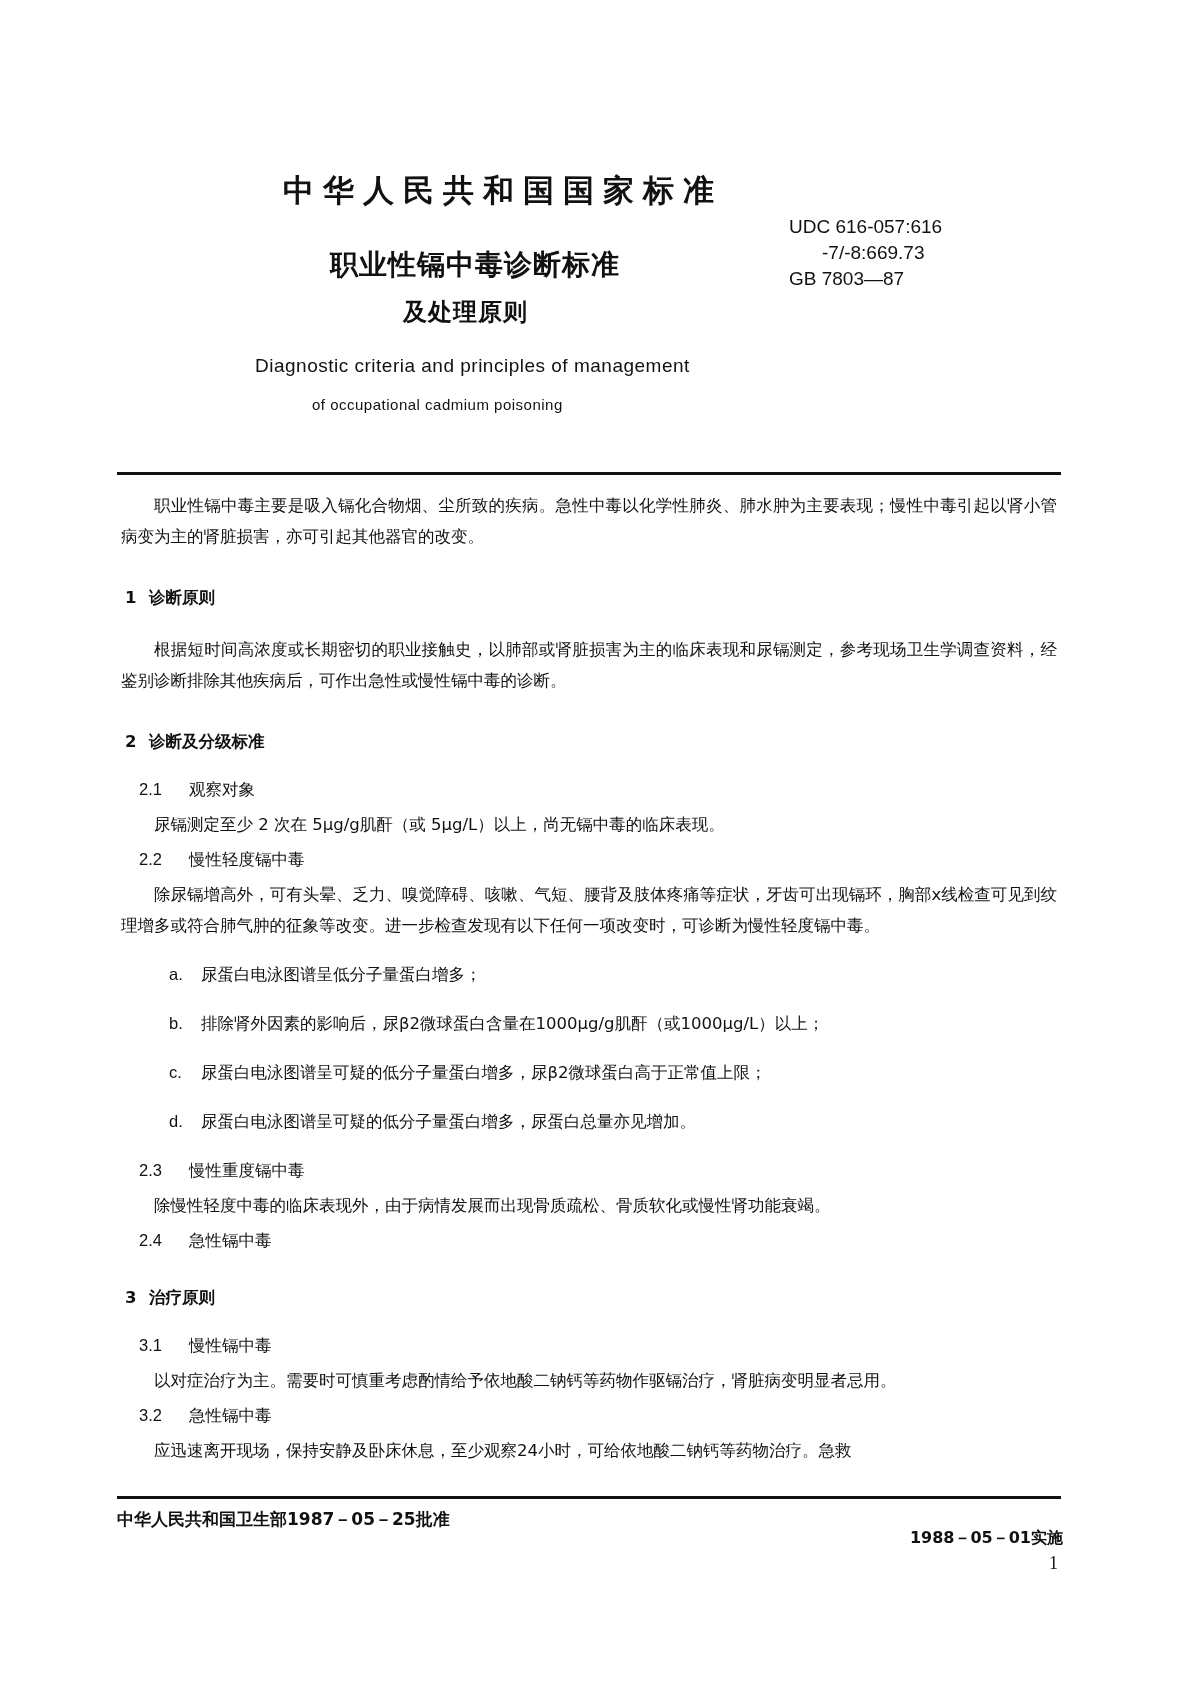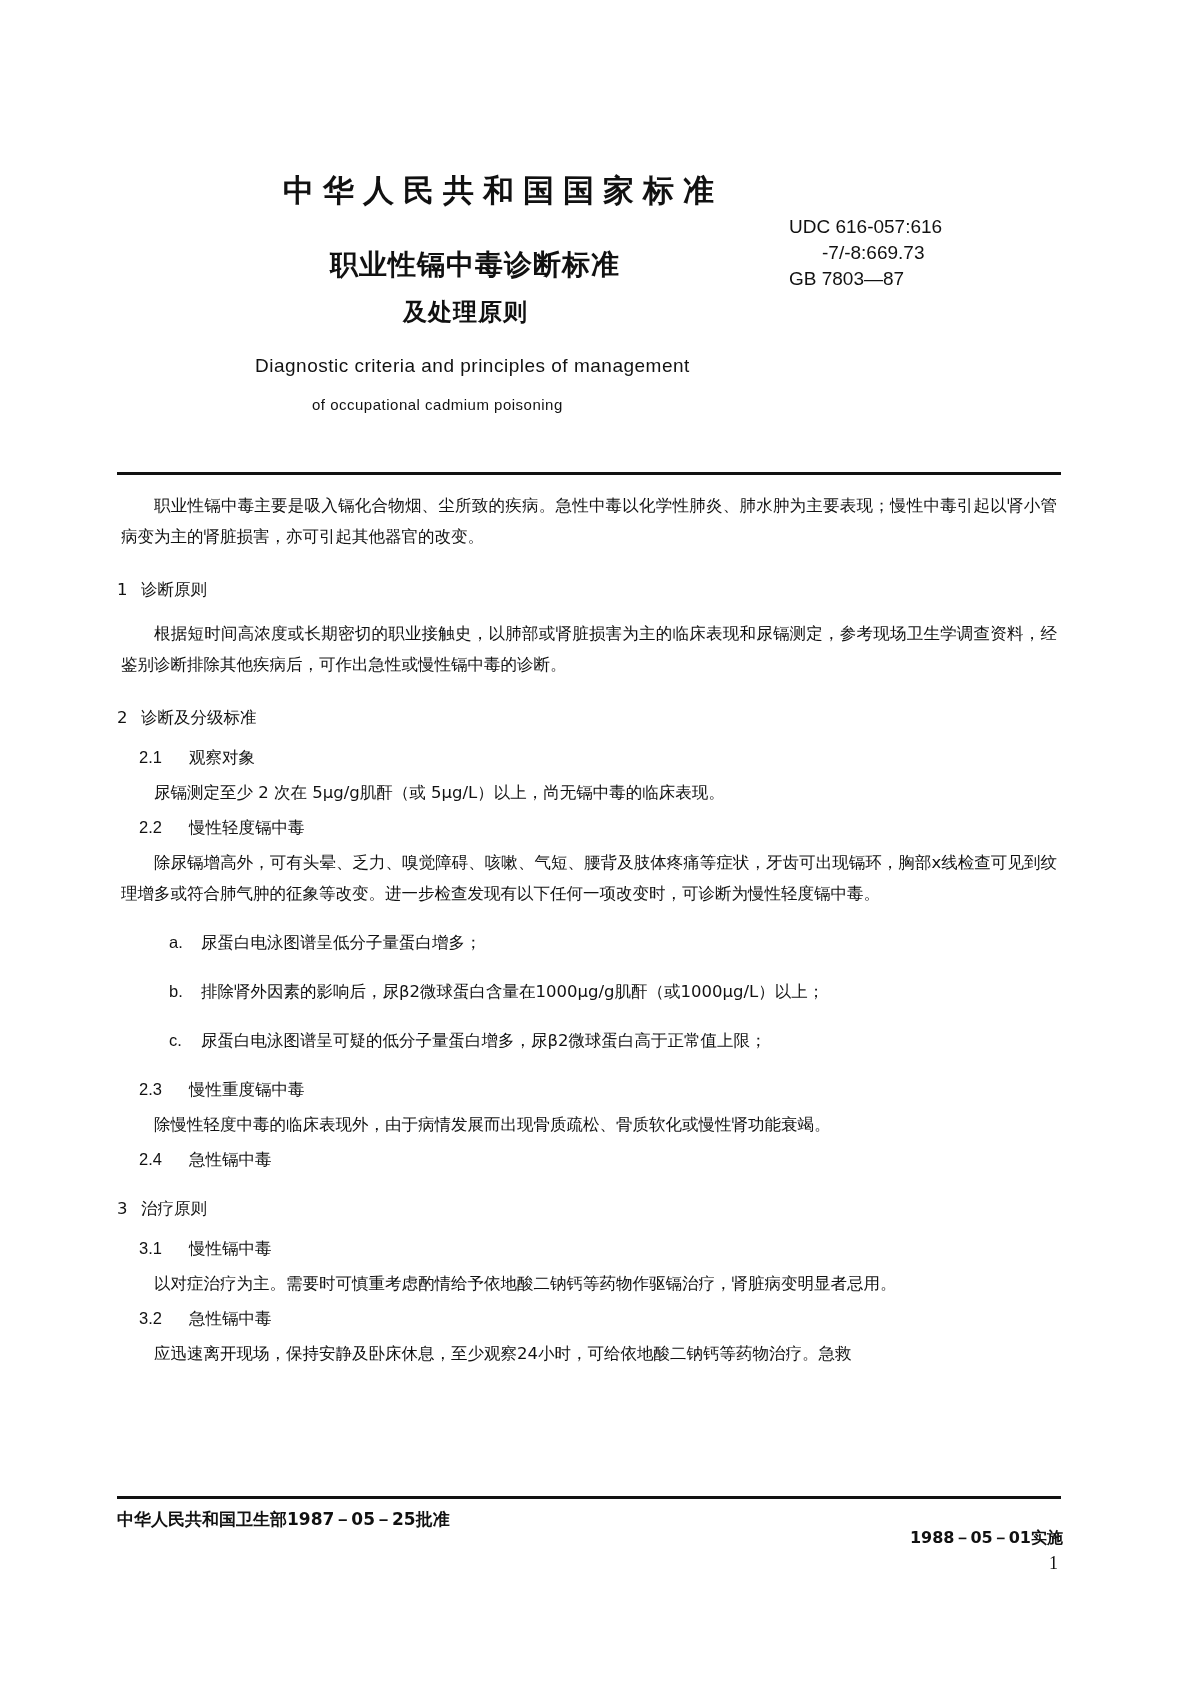--- a/index.html
+++ b/index.html
@@ -59,23 +59,23 @@
       position: absolute;
       left: 117px;
       width: 944px;
       font-family: "DejaVu Sans", sans-serif;
       font-size: 16.5px;
       line-height: 31px;
       text-align: justify;
     }
     .p { text-indent: 2em; margin: 4px; }
     .heading {
-      font-weight: normal;
+      font-weight: bold;
       font-size: 16.5px;
-      margin: 0;
+      margin: 8px;
     }
     .heading .num { display: inline-block; width: 24px; }
     .sub-heading {
       margin: 0;
       padding-left: 22px;
       font-size: 16.5px;
     }
     .sub-heading .num { display: inline-block; width: 50px; font-family: "Liberation Sans", sans-serif; }
     .list-item {
       margin: 18px;
@@ -149,20 +149,23 @@
   <p class="p">除尿镉增高外，可有头晕、乏力、嗅觉障碍、咳嗽、气短、腰背及肢体疼痛等症状，牙齿可出现镉环，胸部x线检查可见到纹理增多或符合肺气肿的征象等改变。进一步检查发现有以下任何一项改变时，可诊断为慢性轻度镉中毒。</p>
   <p class="list-item">
     <span class="marker">a.</span><span>尿蛋白电泳图谱呈低分子量蛋白增多；</span>
   </p>
   <p class="list-item">
     <span class="marker">b.</span><span>排除肾外因素的影响后，尿β2微球蛋白含量在1000μg/g肌酐（或1000μg/L）以上；</span>
   </p>
   <p class="list-item">
     <span class="marker">c.</span><span>尿蛋白电泳图谱呈可疑的低分子量蛋白增多，尿β2微球蛋白高于正常值上限；</span>
   </p>
+  <p class="list-item">
+    <span class="marker">d.</span><span>尿蛋白电泳图谱呈可疑的低分子量蛋白增多，尿蛋白总量亦见增加。</span>
+  </p>
 
   <p class="sub-heading">
     <span class="num">2.3</span><span>慢性重度镉中毒</span>
   </p>
   <p class="p">除慢性轻度中毒的临床表现外，由于病情发展而出现骨质疏松、骨质软化或慢性肾功能衰竭。</p>
 
   <p class="sub-heading">
     <span class="num">2.4</span><span>急性镉中毒</span>
   </p>
   <div class="gap-m"></div>

